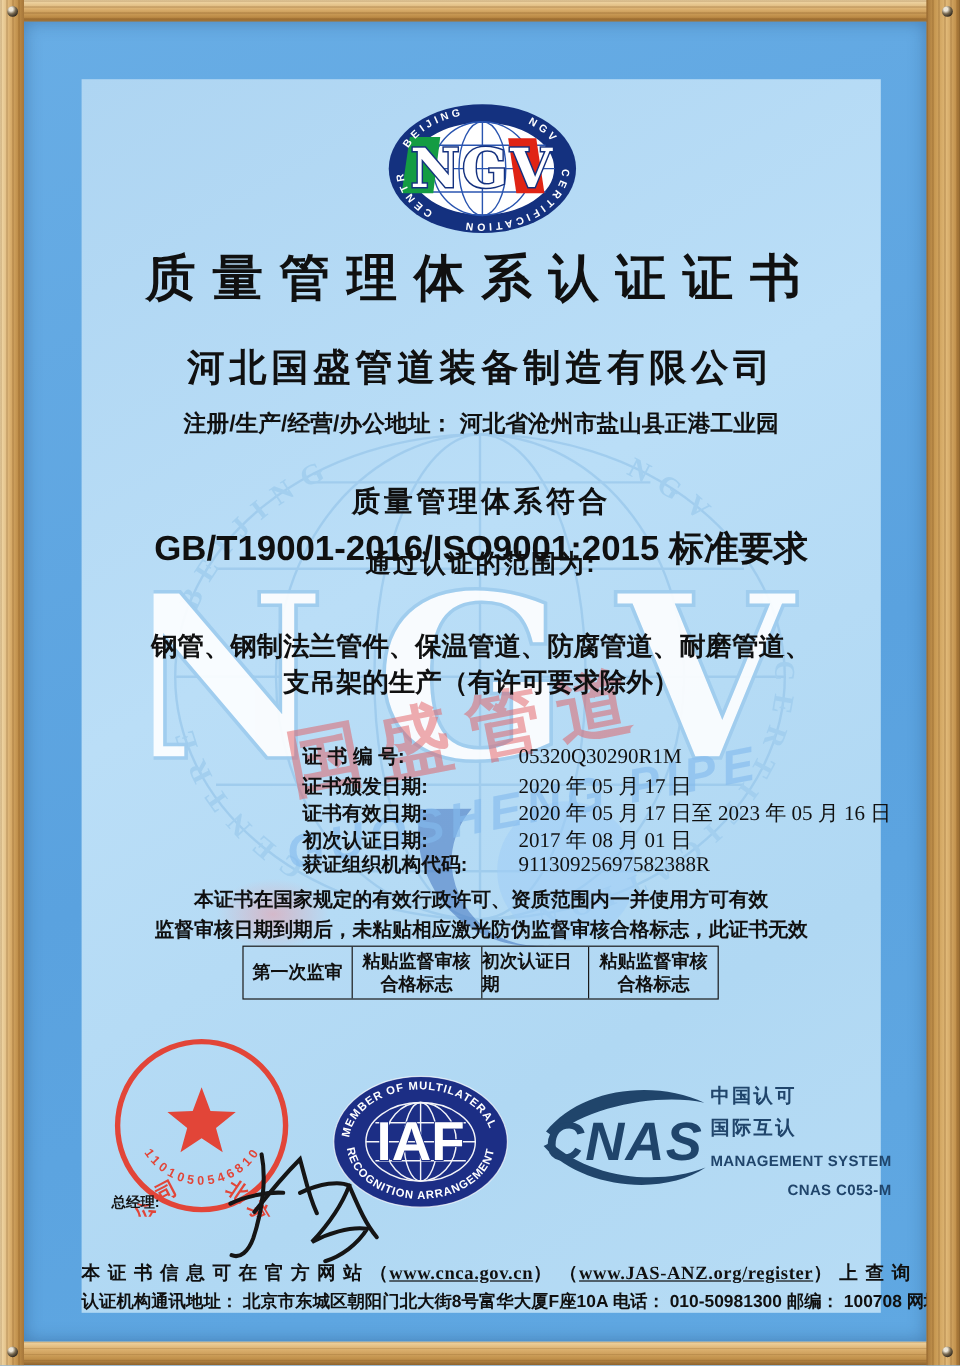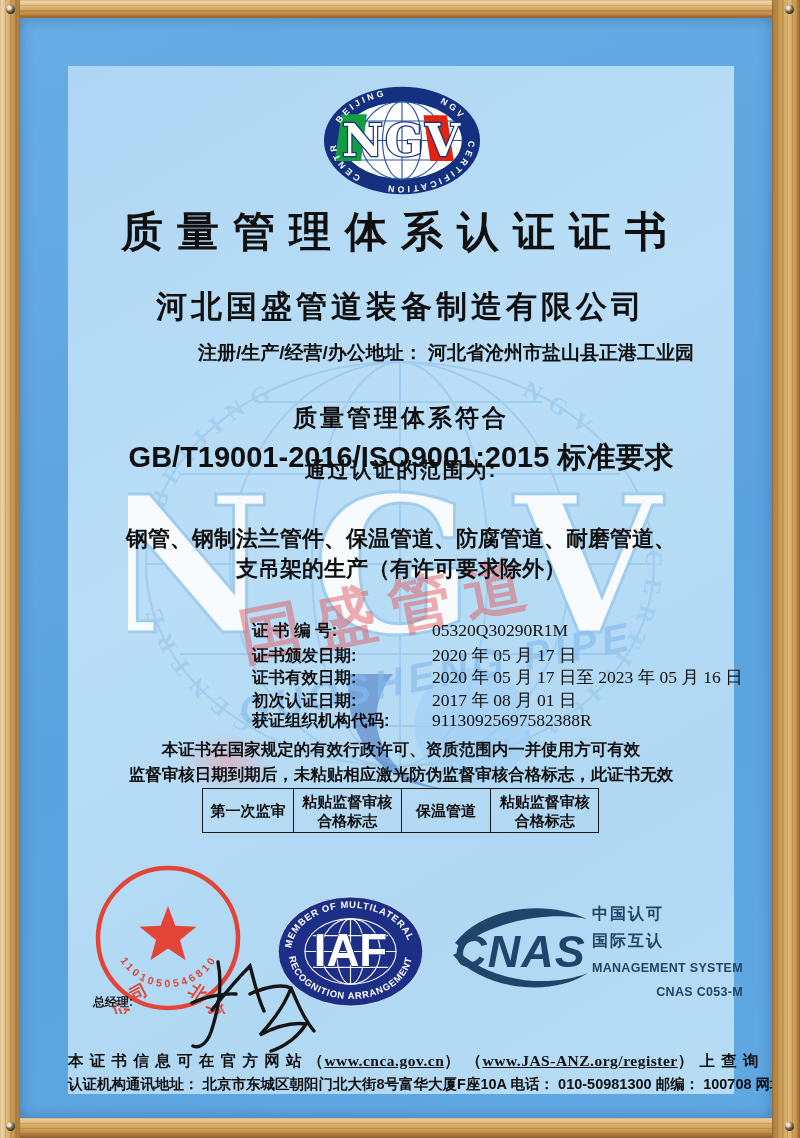--- a/index.html
+++ b/index.html
@@ -41,21 +41,21 @@
   .wm-swoosh{position:absolute;left:118px;top:92px;}
   .wm-pink{position:absolute;left:180px;top:732px;width:95px;height:60px;border-radius:50%;
     background:radial-gradient(ellipse at center,rgba(242,150,158,.5),rgba(242,150,158,0) 70%);z-index:3;}
 
   
   .content{position:absolute;left:0;top:0;width:800px;height:1138px;z-index:5;}
   .cline{position:absolute;left:68px;width:666px;text-align:center;color:#101010;white-space:nowrap;}
   .logo{position:absolute;left:322px;top:84px;}
   .title{top:204px;font-size:42px;font-weight:bold;letter-spacing:14px;}
   .company{top:286px;font-size:31px;font-weight:bold;letter-spacing:4px;}
-  .address{top:340px;font-size:19px;font-weight:bold;margin-left:45px;}
+  .address{top:340px;font-size:19px;font-weight:bold;}
   .stdintro{top:402px;font-size:24px;font-weight:bold;letter-spacing:3px;}
   .stdline{top:438px;font-size:29px;font-weight:bold;}
   .scopeintro{top:456px;font-size:21px;font-weight:bold;letter-spacing:2px;}
   .scope1{top:524px;font-size:22px;font-weight:bold;}
   .scope2{top:554px;font-size:22px;font-weight:bold;}
 
   .fields{position:absolute;left:252px;top:620px;}
   .frow{display:flex;align-items:baseline;height:22.6px;}
   .flabel{width:172px;font-size:16.5px;font-weight:bold;color:#101010;white-space:nowrap;}
   .fvalue{margin-left:8px;font-size:17.5px;font-family:"Liberation Serif",serif;color:#101010;white-space:nowrap;}
@@ -191,21 +191,21 @@
     <div class="audit">
       <div class="acell ac-narrow">
         <span>第一次监审</span>
         <span></span>
       </div>
       <div class="acell ac-wide">
         <span>粘贴监督审核</span>
         <span>合格标志</span>
       </div>
       <div class="acell ac-narrow">
-        <span>保温管道</span>
+        <span>初次认证日期</span>
         <span></span>
       </div>
       <div class="acell ac-wide">
         <span>粘贴监督审核</span>
         <span>合格标志</span>
       </div>
     </div>
 
     <svg class="seal" width="152" height="152" viewBox="0 0 152 152">
       <defs>

